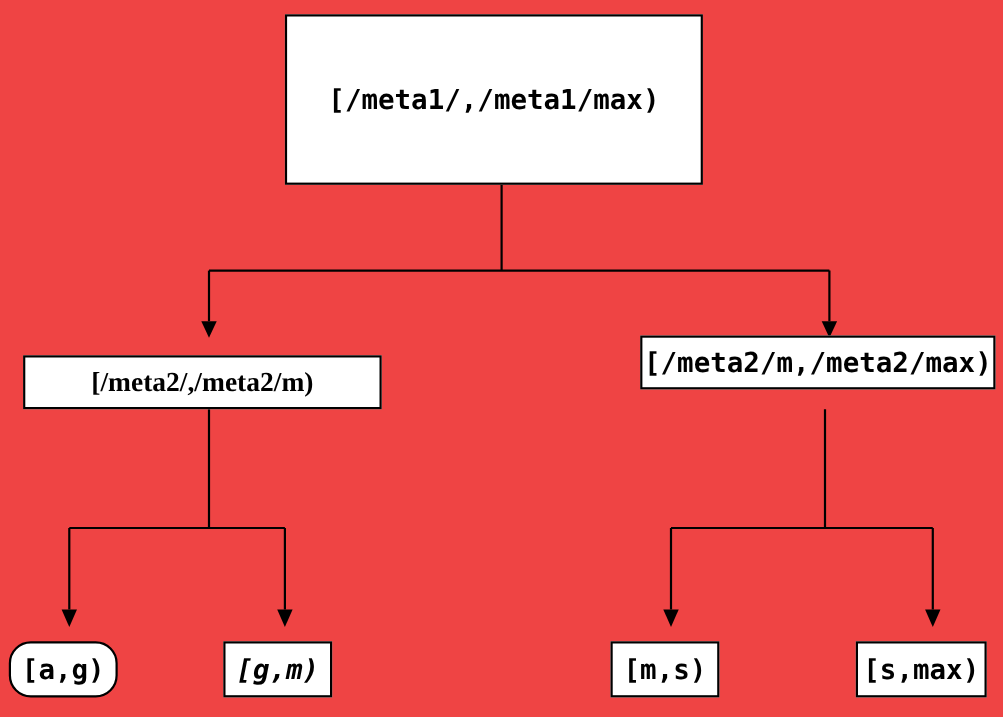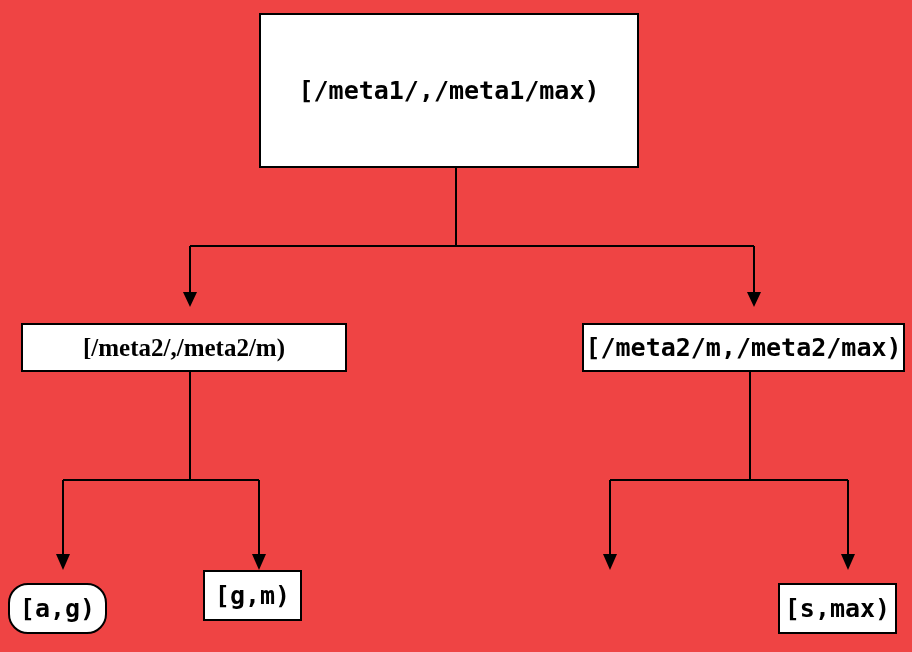--- a/index.html
+++ b/index.html
@@ -40,23 +40,23 @@
     font-weight: bold;
     font-size: 25px;
     line-height: 1;
     display: flex;
     align-items: center;
     justify-content: center;
     white-space: nowrap;
   }
   #node-root    { left: 259px; top: 13px;  width: 380px; height: 155px; }
   #node-mid-l   { left: 21px;  top: 323px; width: 326px; height: 49px; font-family: Liberation Serif, serif; }
-  #node-mid-r   { left: 582px; top: 323px; width: 323px; height: 49px; }
+  #node-mid-r   { left: 582px; top: 305px; width: 323px; height: 49px; }
   #node-leaf-ag   { left: 8px;   top: 583px; width: 99px;  height: 51px; border-radius: 20px; }
-  #node-leaf-gm   { left: 203px; top: 570px; width: 99px;  height: 51px; }
+  #node-leaf-gm   { left: 203px; top: 583px; width: 99px;  height: 51px; font-style: italic; }
   #node-leaf-ms   { left: 555px; top: 583px; width: 99px;  height: 51px; }
   #node-leaf-smax { left: 778px; top: 583px; width: 119px; height: 51px; text-align: right; }
 </style>
 </head>
 <body>
 
 <div class="canvas">
 
   <svg class="connectors" viewBox="0 0 912 652" xmlns="http://www.w3.org/2000/svg">
 
@@ -101,18 +101,21 @@
   </div>
 
   <div class="node" id="node-leaf-ag">
     <span>[a,g)</span>
   </div>
 
   <div class="node" id="node-leaf-gm">
     <span>[g,m)</span>
   </div>
 
+  <div class="node" id="node-leaf-ms">
+    <span>[m,s)</span>
+  </div>
 
   <div class="node" id="node-leaf-smax">
     <span>[s,max)</span>
   </div>
 
 </div>
 
 </body></html>

